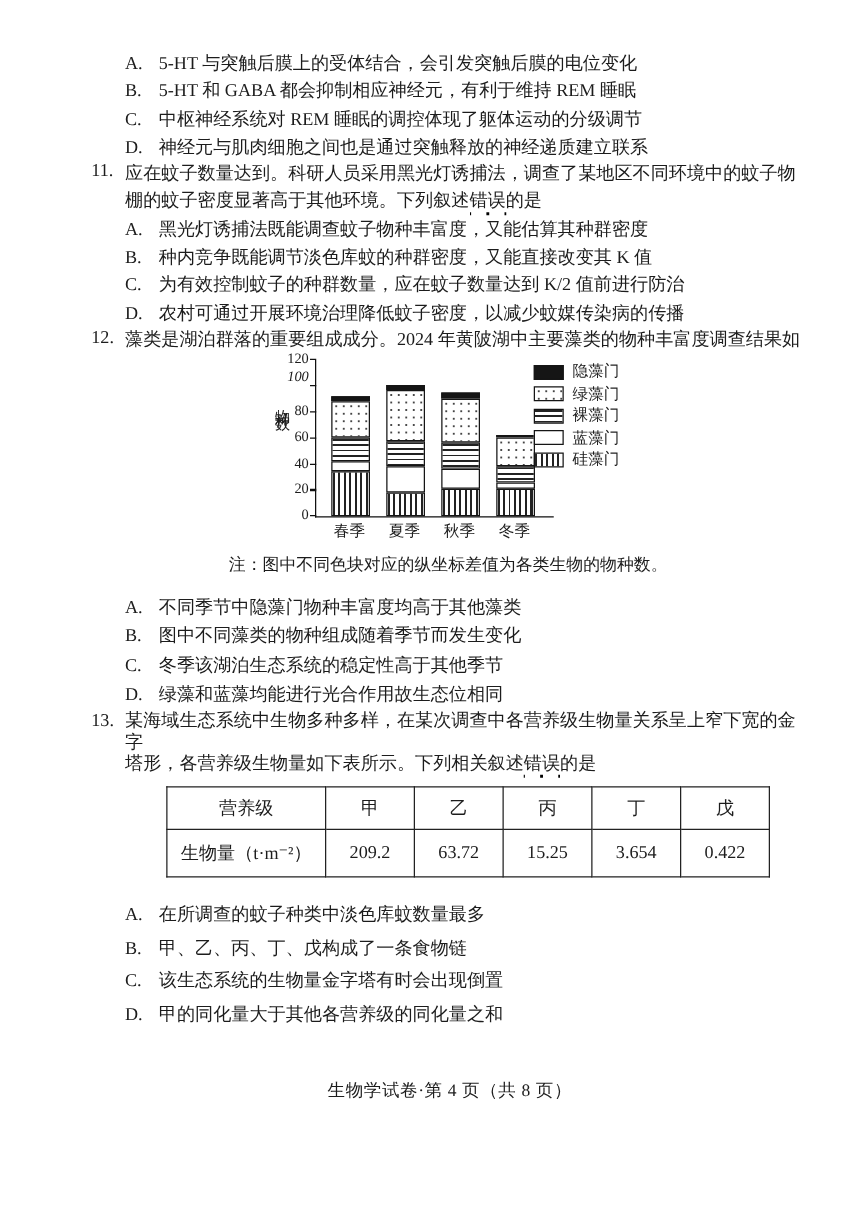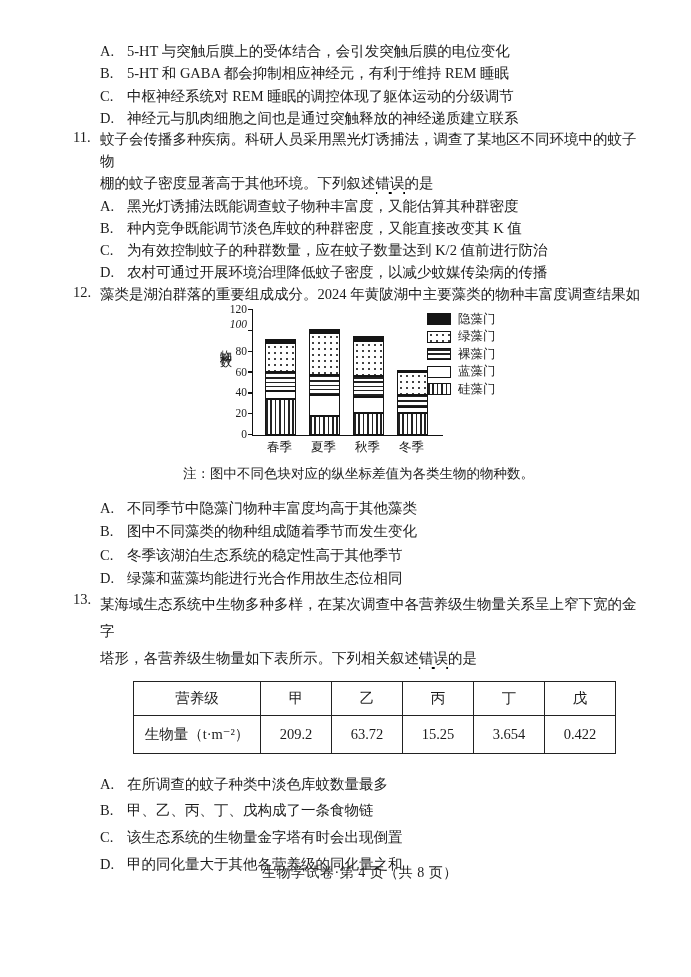--- a/index.html
+++ b/index.html
@@ -22,21 +22,21 @@
   .emph {
     background-image: radial-gradient(circle, #000 1.1px, transparent 1.3px);
     background-size: 14.5px 4px;
     background-position: 7px 100%;
     background-repeat: repeat-x;
     padding-bottom: 4px;
     text-align: right;
   }
 
   .q12-opts .opt { line-height:23.5px; }
-  .q13 .stemline { line-height:27px; }
+  .q13 .stemline { line-height:17px; }
   .q13-opts { margin-top:17px; }
   .q13-opts .opt { line-height:26.8px; }
 
   
   .chart-wrap { position:relative; height:152px; margin:2px 0 0 105px; width:440px; }
   .ylabel {
     position:absolute; left:12px; top:32px;
     writing-mode:vertical-rl; text-orientation:upright;
     font-size:12px; letter-spacing:3px;
   }
@@ -102,21 +102,21 @@
         </div>
       <div class="opt">
           <span class="letter">D.</span>
           <span>神经元与肌肉细胞之间也是通过突触释放的神经递质建立联系</span>
         </div>
     </div>
 
     <div class="q">
       <span class="qnum">11.</span>
       <div class="qbody">
-        <div class="stemline">蚊子会传播多种疾病。科研人员采用黑光灯诱捕法，调查了某地区不同环境中的蚊子物</div>
+        <div class="stemline">应在蚊子数量达到。科研人员采用黑光灯诱捕法，调查了某地区不同环境中的蚊子物</div>
         <div class="stemline"><span>棚的蚊子密度显著高于其他环境。下列叙述</span><span class="emph">错误</span><span>的是</span></div>
         <div>
           <div class="opt">
               <span class="letter">A.</span>
               <span>黑光灯诱捕法既能调查蚊子物种丰富度，又能估算其种群密度</span>
             </div>
           <div class="opt">
               <span class="letter">B.</span>
               <span>种内竞争既能调节淡色库蚊的种群密度，又能直接改变其 K 值</span>
             </div>

